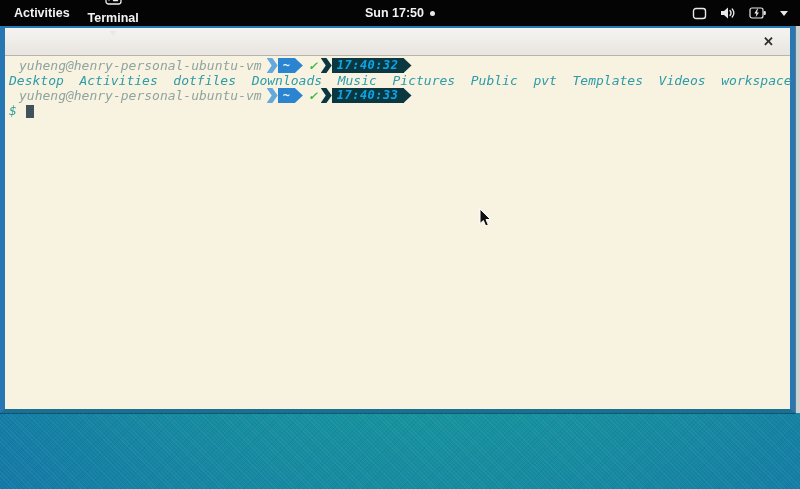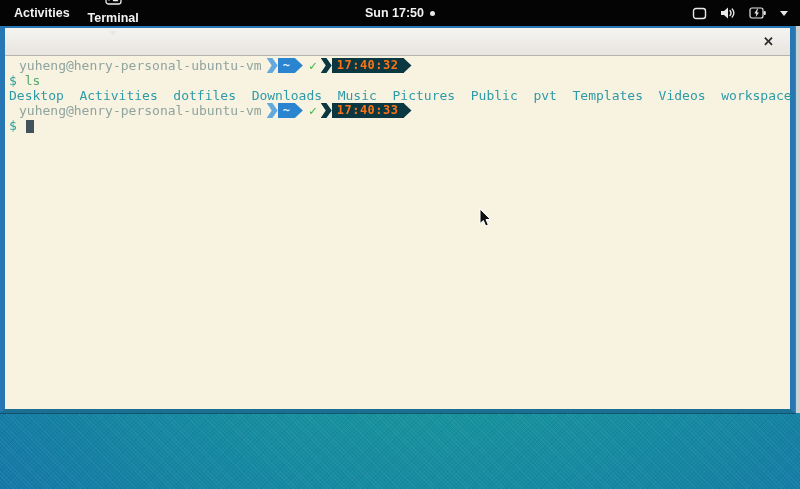--- a/index.html
+++ b/index.html
@@ -80,34 +80,35 @@
     position:absolute; top:29px; left:0; right:0; bottom:0;
     background-color:#f8f3e1;
     background-image:
       radial-gradient(rgba(228,212,150,.45) 22%, transparent 24%),
       radial-gradient(rgba(255,255,255,.5) 22%, transparent 24%);
     background-size:4px 4px; background-position:0 0, 2px 2px;
     font-family:"DejaVu Sans Mono", monospace;
     font-size:13px; line-height:15px;
     padding:1px 0 12px 4px;
     color:#657b83;
+    font-style:italic;
   }
   .term-line { height:15px; white-space:pre; }
 
   
   .prompt-line { display:flex; align-items:stretch; padding-left:10px; }
   .pl-user { color:#8fa49f; }
   .pl-sp { width:5px; }
   .seg { display:flex; align-items:center; font-size:12px; }
   .pl-chev { width:11px; }
   .pl-chev.blue { background:#63a9de; clip-path:polygon(0 0, 52% 0, 100% 50%, 52% 100%, 0 100%, 46% 50%); }
   .pl-chev.dark { background:#0a3740; clip-path:polygon(0 0, 52% 0, 100% 50%, 52% 100%, 0 100%, 46% 50%); }
   .pl-body { padding:0 5px; display:flex; align-items:center; font-weight:700; }
   .pl-body.blue { background:#2b84cf; color:#eef6fd; }
-  .pl-body.dark { background:#0a3740; color:#f97316; letter-spacing:.5px; }
+  .pl-body.dark { background:#0a3740; color:#0ea5e9; letter-spacing:.5px; }
   .pl-tip { width:8px; }
   .pl-tip.blue { background:#2b84cf; clip-path:polygon(0 0, 100% 50%, 0 100%); }
   .pl-tip.dark { background:#0a3740; clip-path:polygon(0 0, 100% 50%, 0 100%); }
   .check { color:#3db83d; font-weight:700; padding:0 4px 0 6px; display:flex; align-items:center; }
 
   .dollar { color:#2aa198; }
   .cmd { color:#55a868; }
   .dirs { color:#2d9aa8; }
   .cursor-block {
     display:inline-block; width:8px; height:13px; background:#41525c;
@@ -183,21 +184,20 @@
       <span class="pl-sp"></span>
       <span class="seg pl-chev blue"></span>
       <span class="seg pl-body blue">~</span>
       <span class="seg pl-tip blue"></span>
       <span class="check">✓</span>
       <span class="seg pl-chev dark"></span>
       <span class="seg pl-body dark">17:40:32</span>
       <span class="seg pl-tip dark"></span>
     </div>
 
-    <div class="term-line"><span class="dollar">$</span><span> </span><span class="cmd">ls</span></div>
 
     <div class="term-line dirs">Desktop  Activities  dotfiles  Downloads  Music  Pictures  Public  pvt  Templates  Videos  workspace</div>
 
     <div class="term-line prompt-line">
       <span class="pl-user">yuheng@henry-personal-ubuntu-vm</span>
       <span class="pl-sp"></span>
       <span class="seg pl-chev blue"></span>
       <span class="seg pl-body blue">~</span>
       <span class="seg pl-tip blue"></span>
       <span class="check">✓</span>

